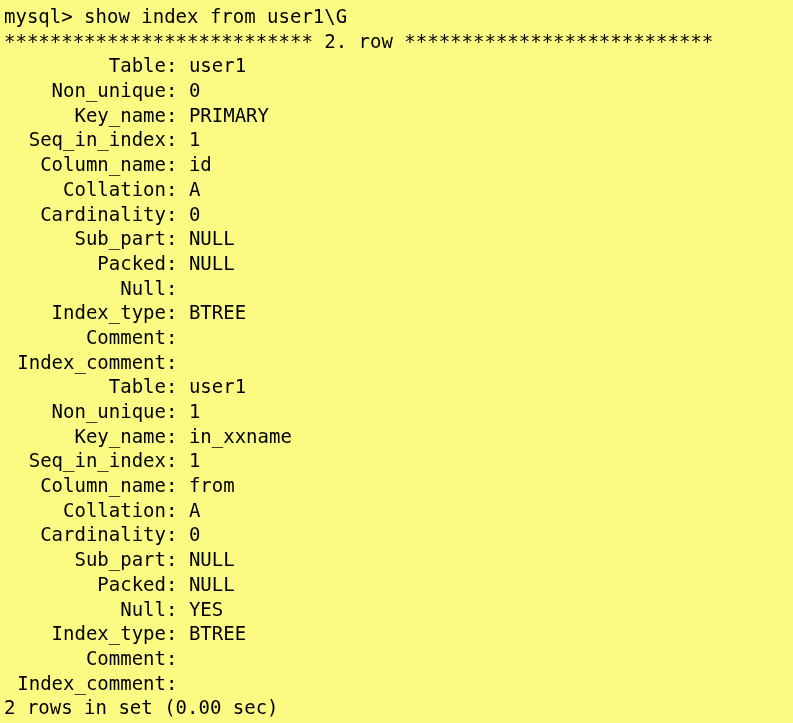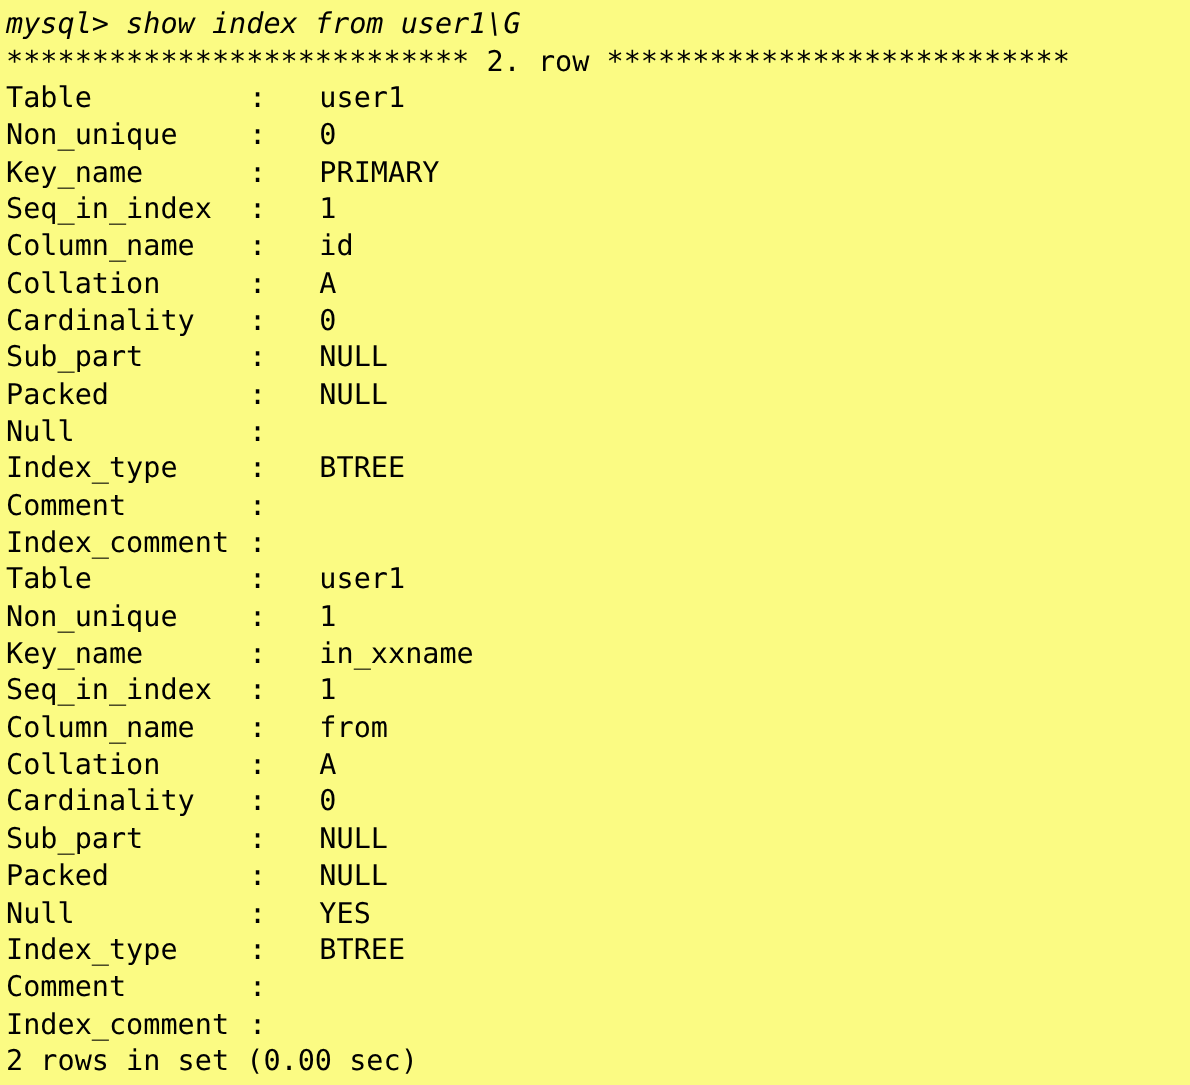--- a/index.html
+++ b/index.html
@@ -12,39 +12,38 @@
       font-family: "Menlo", "Monaco", "Consolas", monospace;
       font-size: 19px;
       line-height: 1.3;
       color: #000;
       padding: 4px 4px;
       width: 793px;
       position: relative;
     }
     .prompt-line {
       white-space: pre;
-      font-style: italic;
     }
     .row-sep {
       white-space: pre;
     }
     .kv-line {
       display: flex;
       white-space: pre;
     }
     .kv-label {
       width: 162px;
+      text-align: right;
       display: inline-block;
     }
     .kv-sep {
       display: inline-block;
     }
     .kv-value {
       display: inline-block;
-      margin-left: 24px;
     }
     .footer-line {
       white-space: pre;
     }
   </style>
 </head>
 <body>
 
 <div class="terminal">
 

